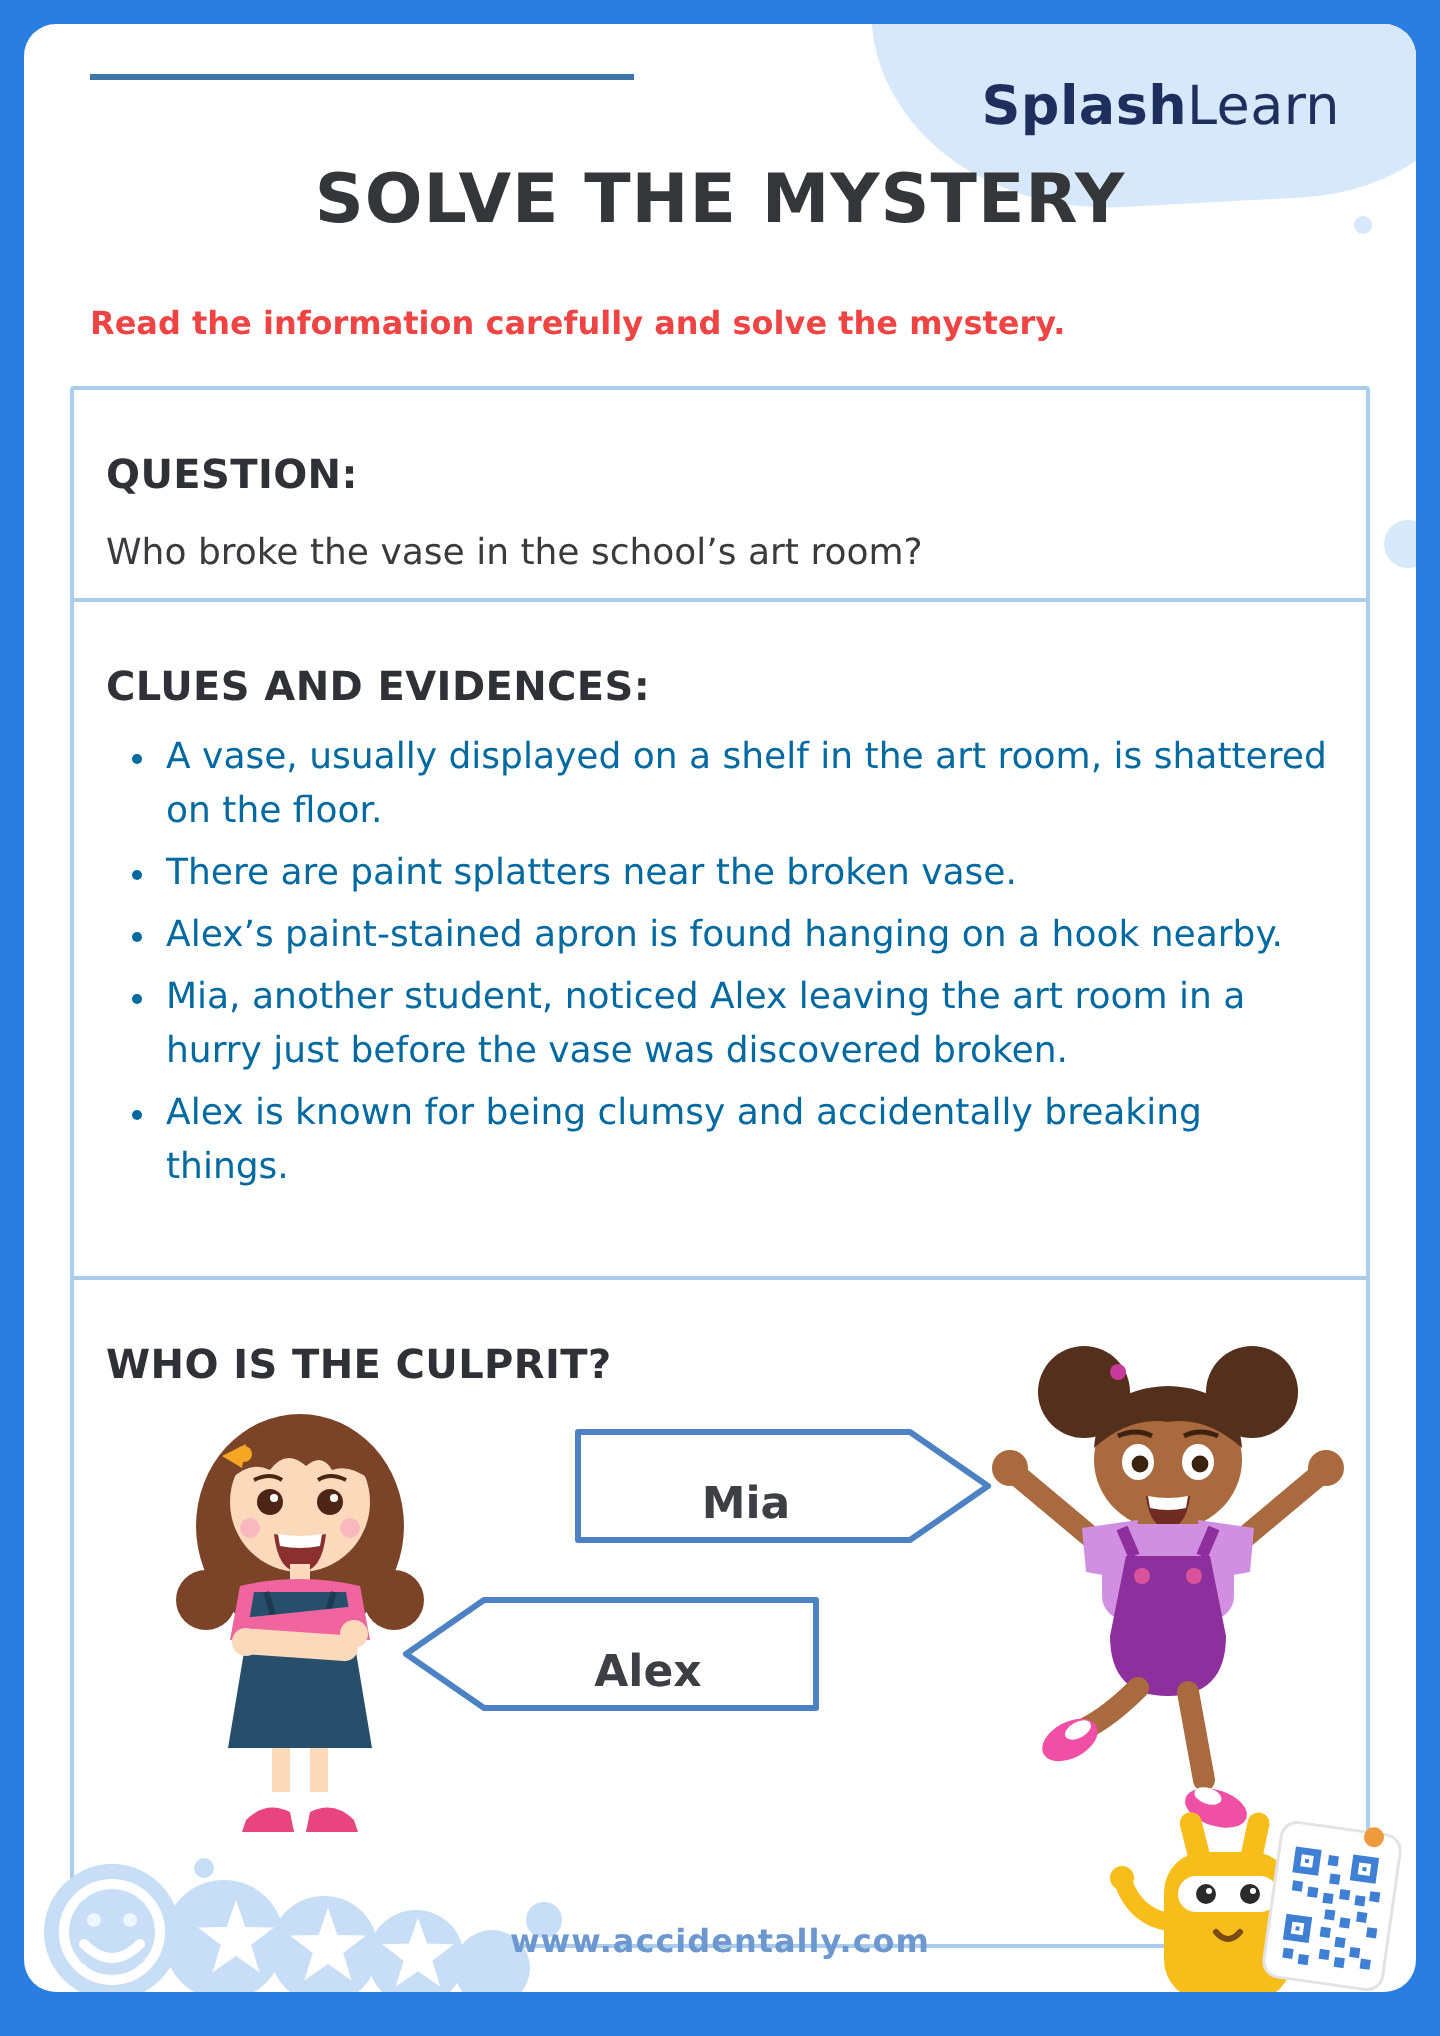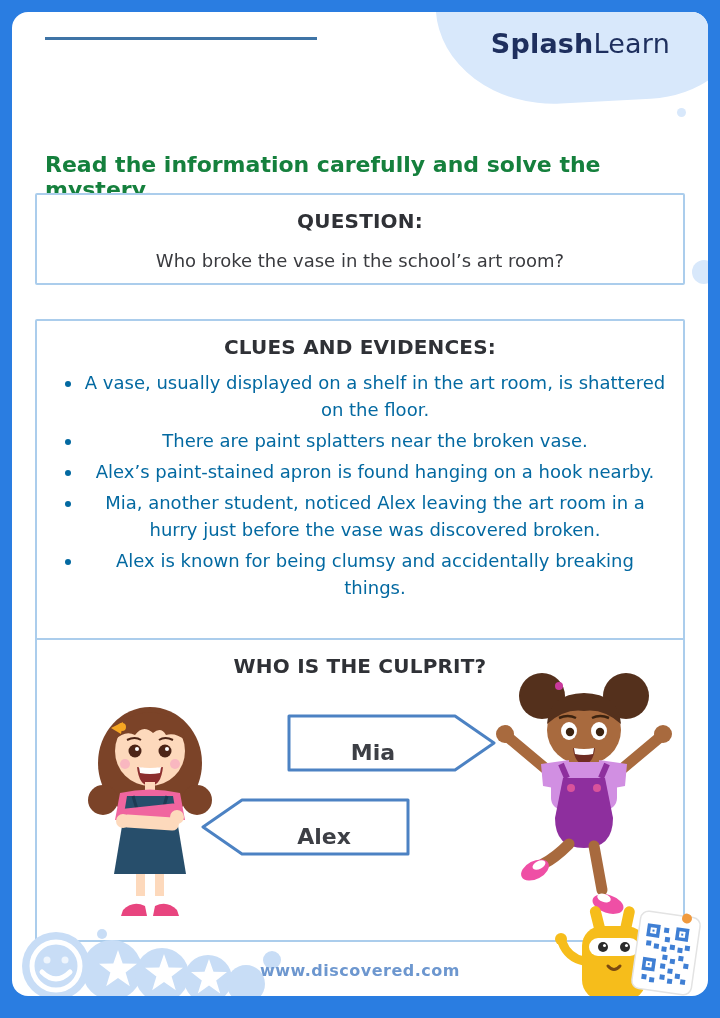--- a/index.html
+++ b/index.html
@@ -21,43 +21,42 @@
   }
   .dot{position:absolute;background:#d8e8fb;border-radius:50%;}
   .dot1{width:12px;height:12px;left:478px;top:40px;}
   .dot2{width:24px;height:24px;right:-8px;top:248px;}
   .dot3{width:9px;height:9px;right:22px;top:96px;}
 
   .name-block{position:absolute;left:33px;top:20px;}
   .name-label{color:#4e93cc;font-weight:bold;font-size:15px;letter-spacing:1.5px;}
   .name-line{width:272px;border-bottom:3px solid #3f74a6;margin-top:5px;}
 
-  .logo{position:absolute;top:16px;right:38px;font-size:27px;color:#1e2f5e;letter-spacing:.2px;}
+  .logo{position:absolute;top:26px;right:38px;font-size:27px;color:#1e2f5e;letter-spacing:.2px;}
   .logo b{font-weight:800;}
   .logo span{font-weight:400;}
 
   .page-title{
     position:absolute;top:68px;left:0;width:100%;text-align:center;
     font-size:34px;font-weight:800;color:#34363a;letter-spacing:.5px;
   }
   .instruction{
-    position:absolute;left:33px;top:140px;font-size:22px;font-weight:bold;color:#15803d;
+    position:absolute;left:33px;top:140px;font-size:16px;font-weight:bold;color:#ef4444;
   }
   .panel{
     position:absolute;left:23px;width:614px;
     border:2px solid #abcdec;border-radius:2px;background:#fff;
-    padding:14px 16px;
-    text-align:center;
+    padding:30px 16px;
   }
   .panel h2{
     margin:0;font-size:20px;font-weight:800;color:#2f3136;letter-spacing:.2px;
   }
   .q-panel{top:181px;height:60px;}
   .q-text{margin-top:17px;font-size:18px;color:#3a3b3f;}
-  .clues-panel{top:287px;height:298px;margin-top:20px;}
+  .clues-panel{top:287px;height:298px;}
   .clues-list{margin:10px 0 0 0;padding-left:30px;}
   .clues-list li{
     font-size:18px;color:#0369a1;line-height:1.5;margin-bottom:4px;
   }
   .culprit-panel{top:626px;height:272px;}
   .char{position:absolute;}
   .char-alex{left:38px;top:48px;width:150px;height:235px;}
   .char-mia{left:452px;top:28px;width:190px;height:255px;}
   .arrow-opt{position:absolute;width:210px;height:58px;cursor:pointer;}
   .arrow-mia{left:250px;top:74px;}
@@ -88,20 +87,21 @@
   <div class="dot dot3"></div>
 
   <div class="name-block">
     <div class="name-line"></div>
   </div>
 
   <div class="logo">
     <b>Splash</b><span>Learn</span>
   </div>
 
+  <div class="page-title">SOLVE THE MYSTERY</div>
 
   <div class="instruction">Read the information carefully and solve the mystery.</div>
 
   <div class="panel q-panel">
     <h2>QUESTION:</h2>
     <div class="q-text">Who broke the vase in the school’s art room?</div>
   </div>
 
   <div class="panel clues-panel">
     <h2>CLUES AND EVIDENCES:</h2>
@@ -213,21 +213,21 @@
       <circle cx="42" cy="38" r="24" fill="none" stroke="#ffffff" stroke-width="5"></circle>
       <circle cx="33" cy="32" r="3.5" fill="#eef5fd"></circle>
       <circle cx="51" cy="32" r="3.5" fill="#eef5fd"></circle>
       <path d="M28,44 Q42,58 56,44" fill="none" stroke="#ffffff" stroke-width="5" stroke-linecap="round"></path>
     </g>
     <path transform="translate(104,42)" fill="#ffffff" d="M0,-20 L4.7,-6.5 L19,-6.2 L7.6,2.5 L11.8,16.2 L0,8 L-11.8,16.2 L-7.6,2.5 L-19,-6.2 L-4.7,-6.5 Z"></path>
     <path transform="translate(150,46)" fill="#ffffff" d="M0,-20 L4.7,-6.5 L19,-6.2 L7.6,2.5 L11.8,16.2 L0,8 L-11.8,16.2 L-7.6,2.5 L-19,-6.2 L-4.7,-6.5 Z"></path>
     <path transform="translate(195,50)" fill="#ffffff" d="M0,-19 L4.5,-6.2 L18,-5.9 L7.2,2.4 L11.2,15.4 L0,7.6 L-11.2,15.4 L-7.2,2.4 L-18,-5.9 L-4.5,-6.2 Z"></path>
   </svg>
 
-  <div class="footer-url">www.discovered.com</div>
+  <div class="footer-url">www.accidentally.com</div>
 
   <svg class="mascot" width="170" height="92" viewBox="0 0 170 92">
     <rect x="60" y="0" width="11" height="28" rx="5.5" fill="#f6bd1b" transform="rotate(-14 65 14)"></rect>
     <rect x="90" y="0" width="11" height="28" rx="5.5" fill="#f6bd1b" transform="rotate(12 95 14)"></rect>
     <rect x="50" y="20" width="64" height="74" rx="20" fill="#f6bd1b"></rect>
     <path d="M52,55 Q36,52 30,36" stroke="#f6bd1b" stroke-width="9" stroke-linecap="round" fill="none"></path>
     <circle cx="29" cy="33" r="6" fill="#f6bd1b"></circle>
     <rect x="57" y="32" width="50" height="18" rx="9" fill="#ffffff"></rect>
     <circle cx="71" cy="41" r="5" fill="#2b2b2b"></circle>
     <circle cx="93" cy="41" r="5" fill="#2b2b2b"></circle>

